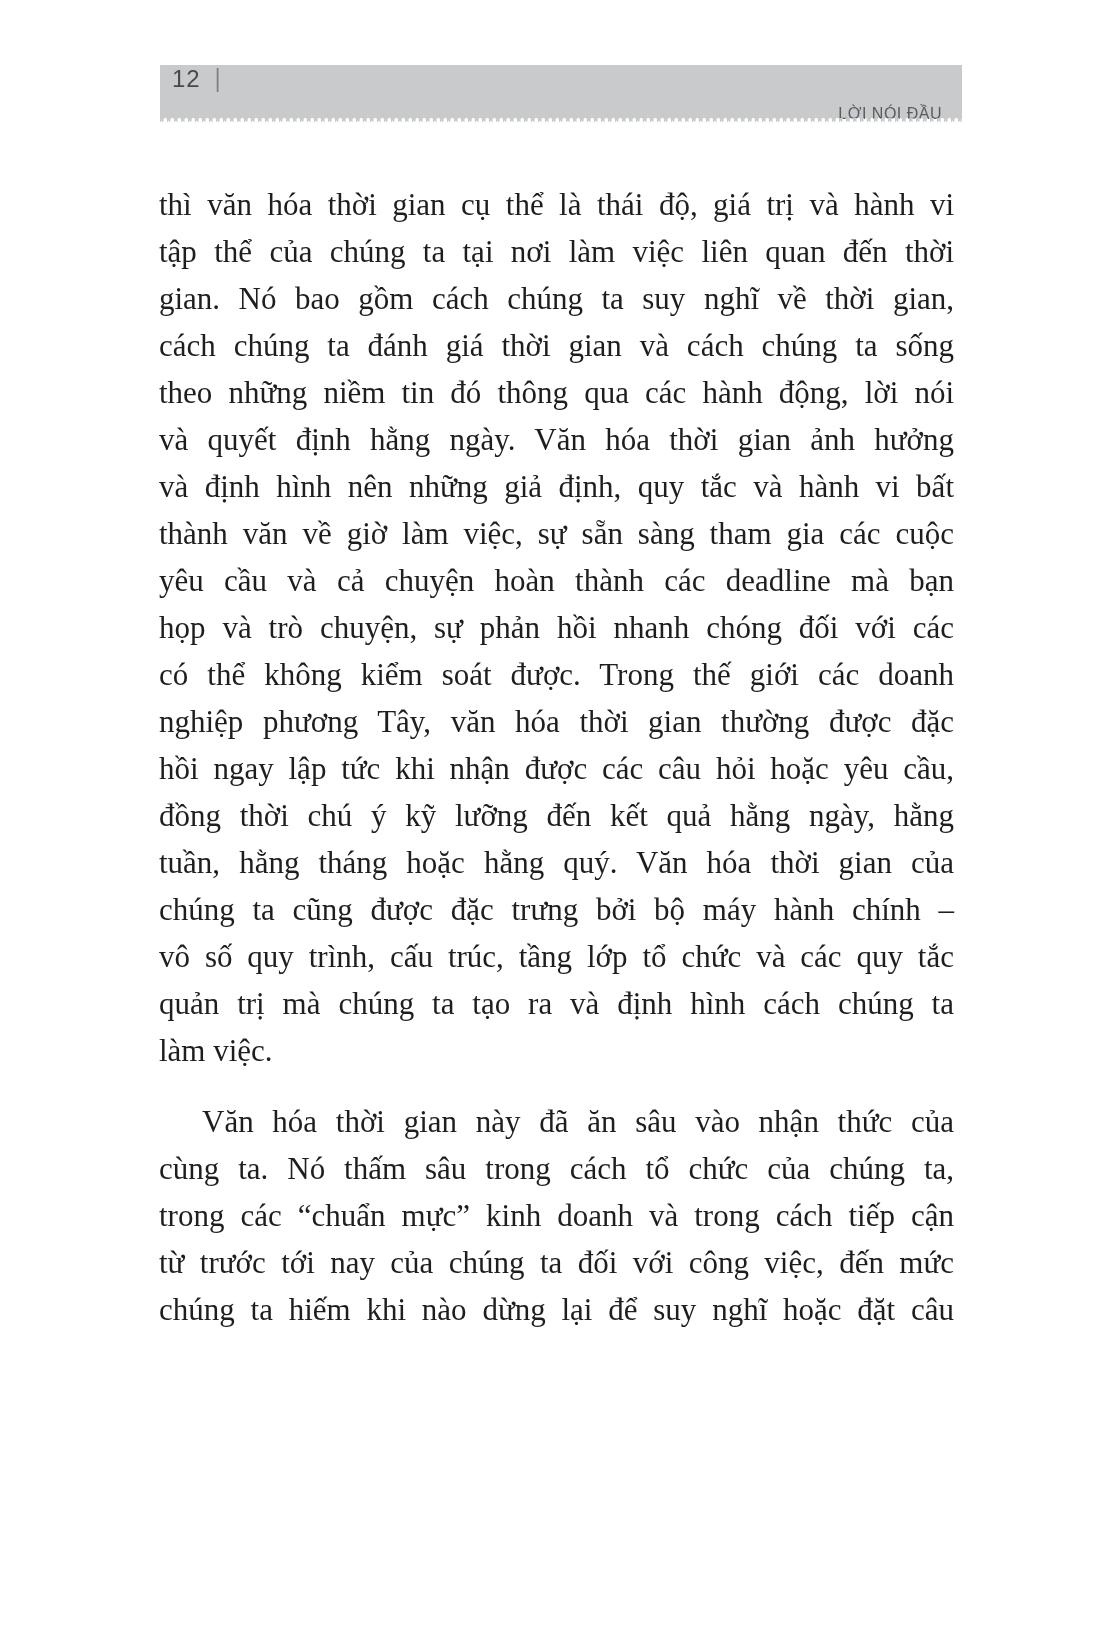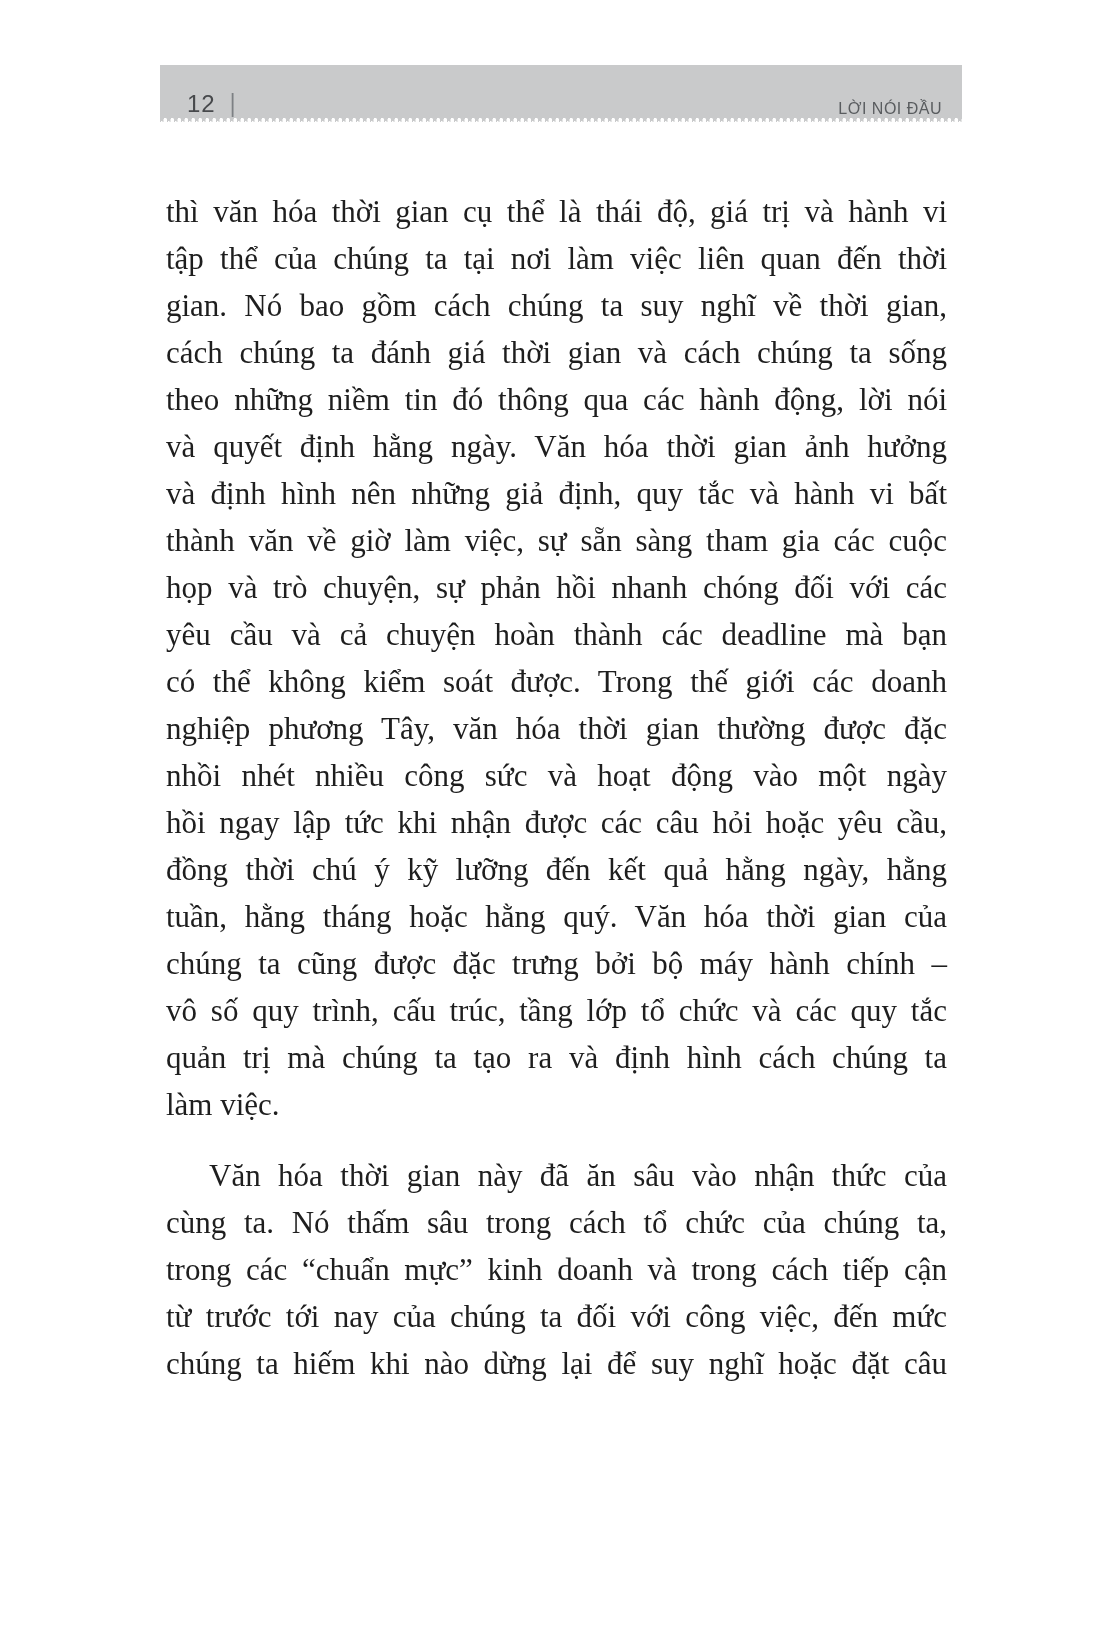--- a/index.html
+++ b/index.html
@@ -20,23 +20,23 @@
     font-family: "Liberation Serif", serif;
   }
   .header-band {
     position: absolute;
     left: 160px;
     top: 65px;
     width: 802px;
     height: 53px;
     background: var(--band-bg);
     display: flex;
-    align-items: flex-end;
+    align-items: flex-start;
     justify-content: space-between;
-    padding: 0 20px 0 27px;
+    padding: 0 20px 0 12px;
   }
   .header-left {
     display: flex;
     align-items: center;
     gap: 14px;
   }
   .page-number {
     font-family: "Liberation Sans", sans-serif;
     font-size: 24px;
     color: var(--page-number-text);
@@ -70,21 +70,21 @@
   }
   .text-column {
     position: absolute;
     left: 150px;
     top: 172px;
     width: 813px;
     color: var(--body-text);
     font-size: 31px;
     line-height: 47px;
   }
-  .paragraph { margin: 16px; }
+  .paragraph { margin: 9px; }
   .paragraph + .paragraph { margin-top: 24px; }
   .line {
     text-align: justify;
     text-align-last: justify;
     white-space: normal;
     height: 47px;
   }
   .line.flush-left { text-align-last: left; }
   .line.indent { padding-left: 43px; }
 </style>
@@ -105,25 +105,24 @@
   <div class="text-column">
       <div class="paragraph">
         <div class="line">thì văn hóa thời gian cụ thể là thái độ, giá trị và hành vi</div>
         <div class="line">tập thể của chúng ta tại nơi làm việc liên quan đến thời</div>
         <div class="line">gian. Nó bao gồm cách chúng ta suy nghĩ về thời gian,</div>
         <div class="line">cách chúng ta đánh giá thời gian và cách chúng ta sống</div>
         <div class="line">theo những niềm tin đó thông qua các hành động, lời nói</div>
         <div class="line">và quyết định hằng ngày. Văn hóa thời gian ảnh hưởng</div>
         <div class="line">và định hình nên những giả định, quy tắc và hành vi bất</div>
         <div class="line">thành văn về giờ làm việc, sự sẵn sàng tham gia các cuộc</div>
+        <div class="line">yêu cầu và cả chuyện hoàn thành các deadline mà bạn</div>
         <div class="line">họp và trò chuyện, sự phản hồi nhanh chóng đối với các</div>
-        <div class="line">yêu cầu và cả chuyện hoàn thành các deadline mà bạn</div>
         <div class="line">có thể không kiểm soát được. Trong thế giới các doanh</div>
         <div class="line">nghiệp phương Tây, văn hóa thời gian thường được đặc</div>
-        <div class="line">nhồi nhét nhiều công sức và hoạt động vào một ngày</div>
         <div class="line">hồi ngay lập tức khi nhận được các câu hỏi hoặc yêu cầu,</div>
         <div class="line">đồng thời chú ý kỹ lưỡng đến kết quả hằng ngày, hằng</div>
         <div class="line">tuần, hằng tháng hoặc hằng quý. Văn hóa thời gian của</div>
         <div class="line">chúng ta cũng được đặc trưng bởi bộ máy hành chính –</div>
         <div class="line">vô số quy trình, cấu trúc, tầng lớp tổ chức và các quy tắc</div>
         <div class="line">quản trị mà chúng ta tạo ra và định hình cách chúng ta</div>
         <div class="line flush-left">làm việc.</div>
       </div>
       <div class="paragraph">
         <div class="line indent">Văn hóa thời gian này đã ăn sâu vào nhận thức của</div>

